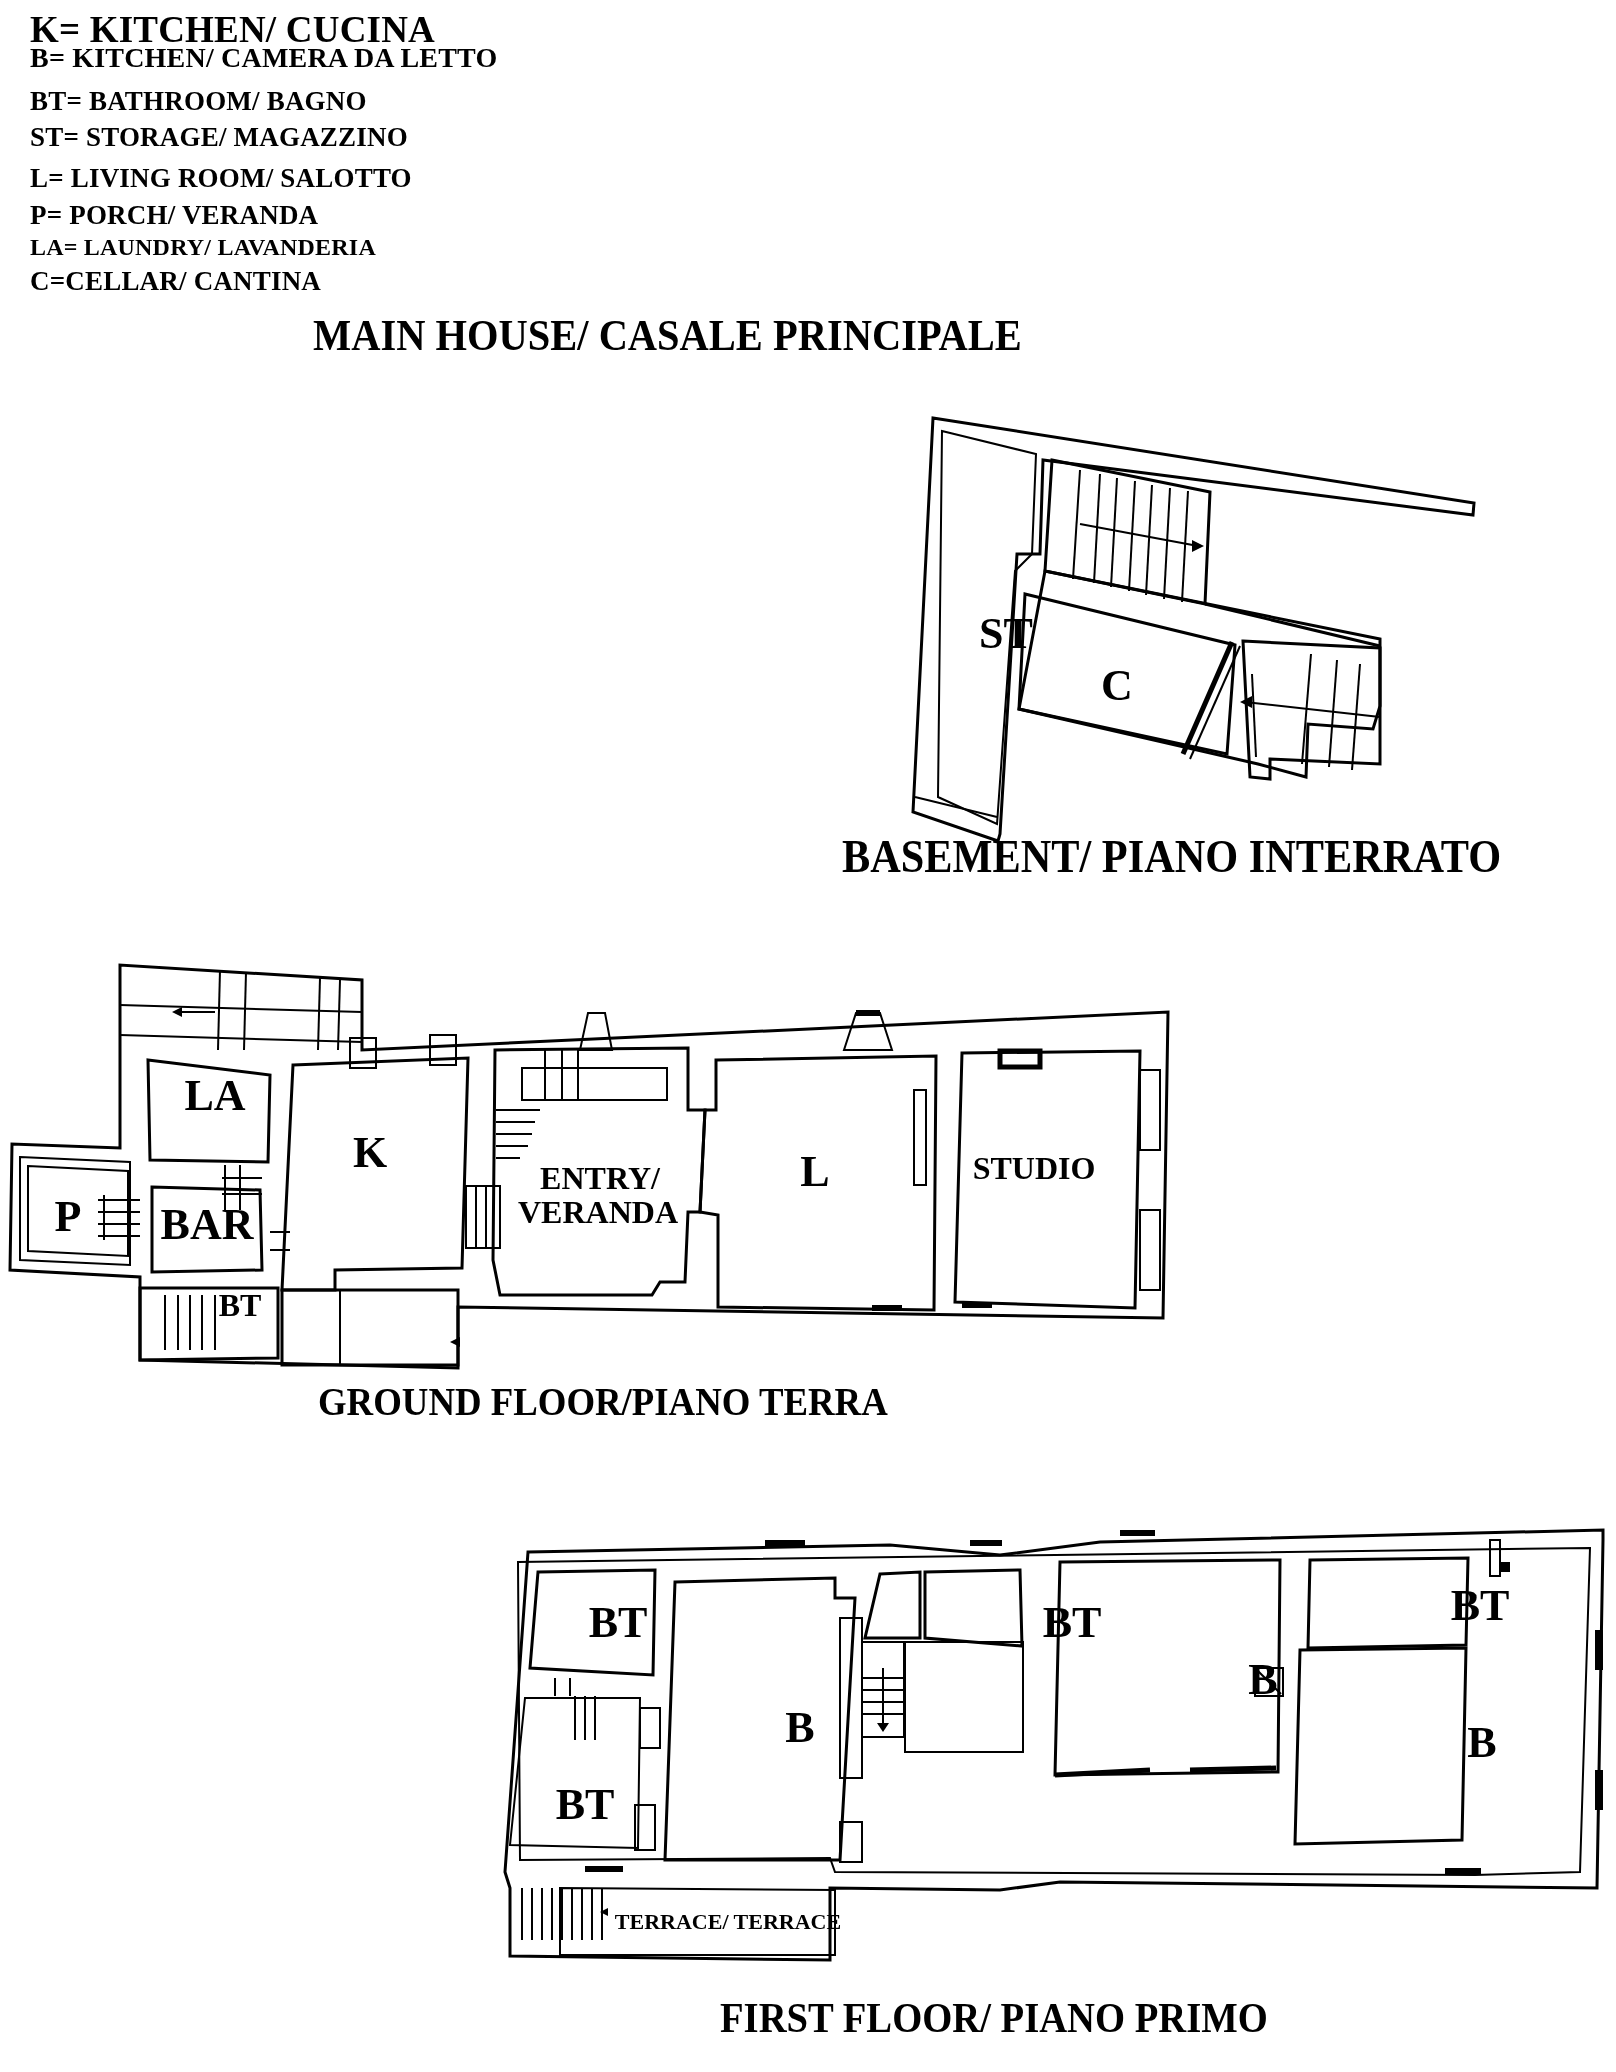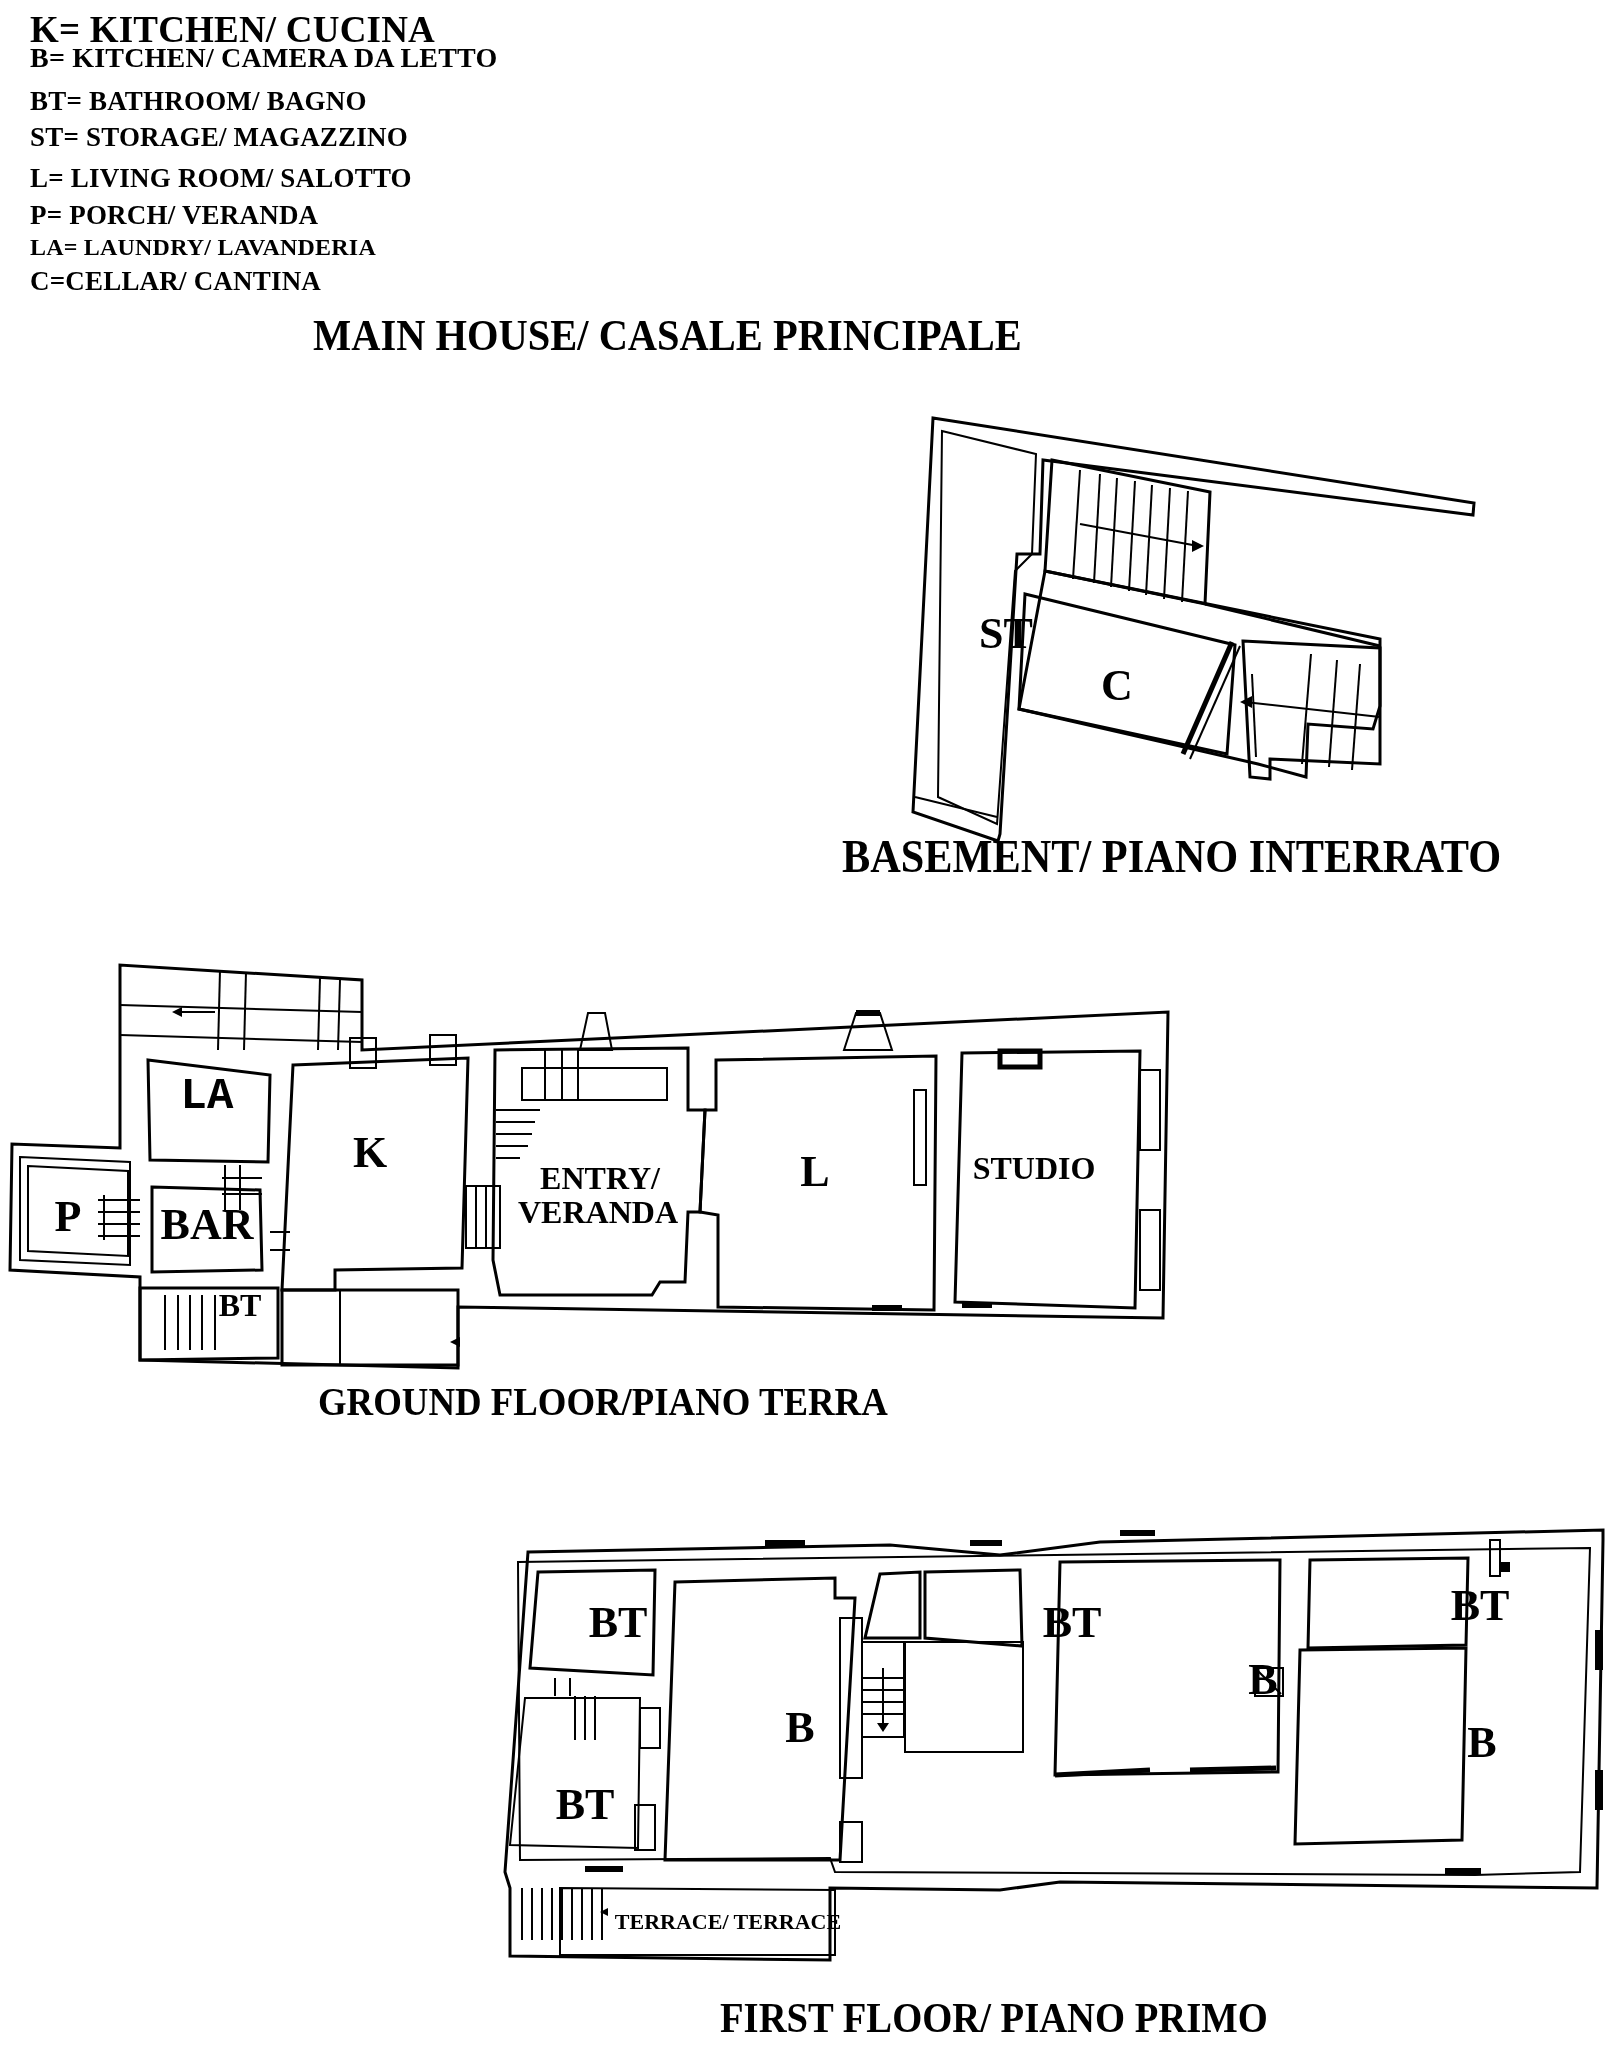--- a/index.html
+++ b/index.html
@@ -154,21 +154,21 @@
 
     <polygon class="w" points="962,103 1140,101 1135,358 955,352"></polygon>
     <polygon class="wh" points="1000,101 1000,117 1040,117 1040,101"></polygon>
     <rect class="wt" x="1140" y="120" width="20" height="80"></rect>
     <rect class="wt" x="1140" y="260" width="20" height="80"></rect>
 
     <rect class="fill" x="872" y="355" width="30" height="6"></rect>
     <rect class="fill" x="962" y="352" width="30" height="6"></rect>
     <polygon class="wt" points="588,63 605,63 612,100 580,100"></polygon>
   </svg>
-  <div class="room-label s-md" style="left:207px;top:146px;font-family:Liberation Mono, monospace;">LA</div>
+  <div class="room-label s-md" style="left:215px;top:146px;">LA</div>
   <div class="room-label s-md" style="left:68px;top:267px;">P</div>
   <div class="room-label s-md" style="left:207px;top:275px;">BAR</div>
   <div class="room-label s-sm" style="left:240px;top:355px;">BT</div>
   <div class="room-label s-md" style="left:370px;top:203px;">K</div>
   <div class="room-label s-sm" style="left:600px;top:228px;">ENTRY/</div>
   <div class="room-label s-sm" style="left:598px;top:262px;">VERANDA</div>
   <div class="room-label s-md" style="left:815px;top:222px;">L</div>
   <div class="room-label s-sm" style="left:1034px;top:218px;text-align:center;">STUDIO</div>
 </div>
 <div class="title" style="left:318px;top:1378px;font-size:40px;">GROUND FLOOR/PIANO TERRA</div>

